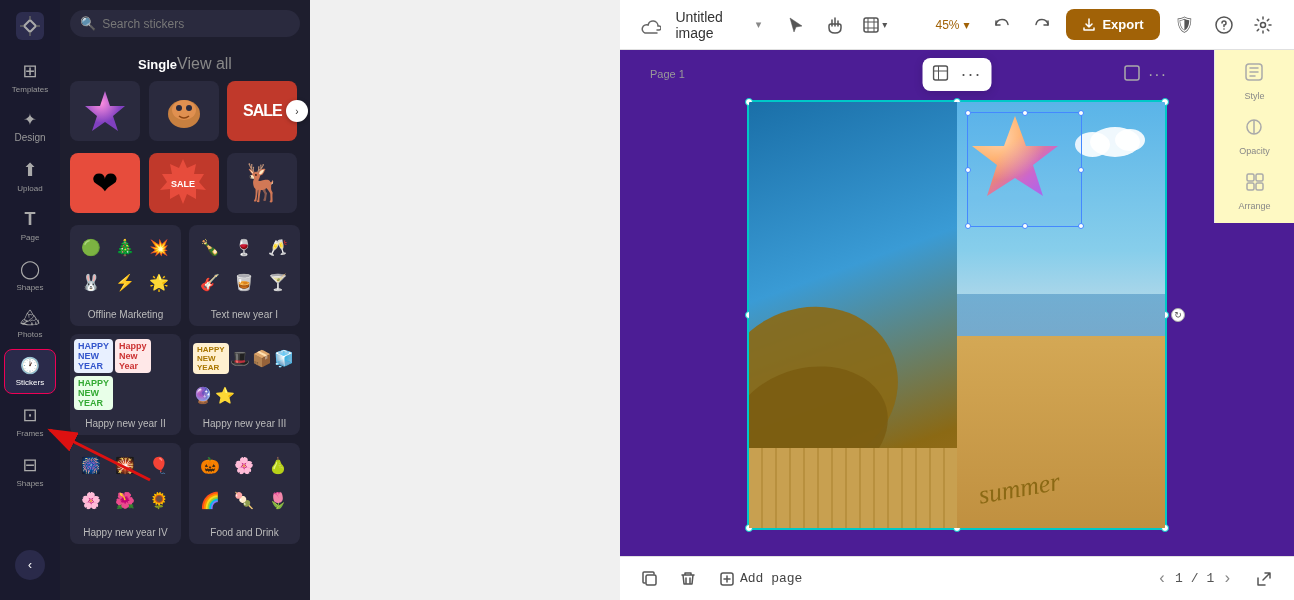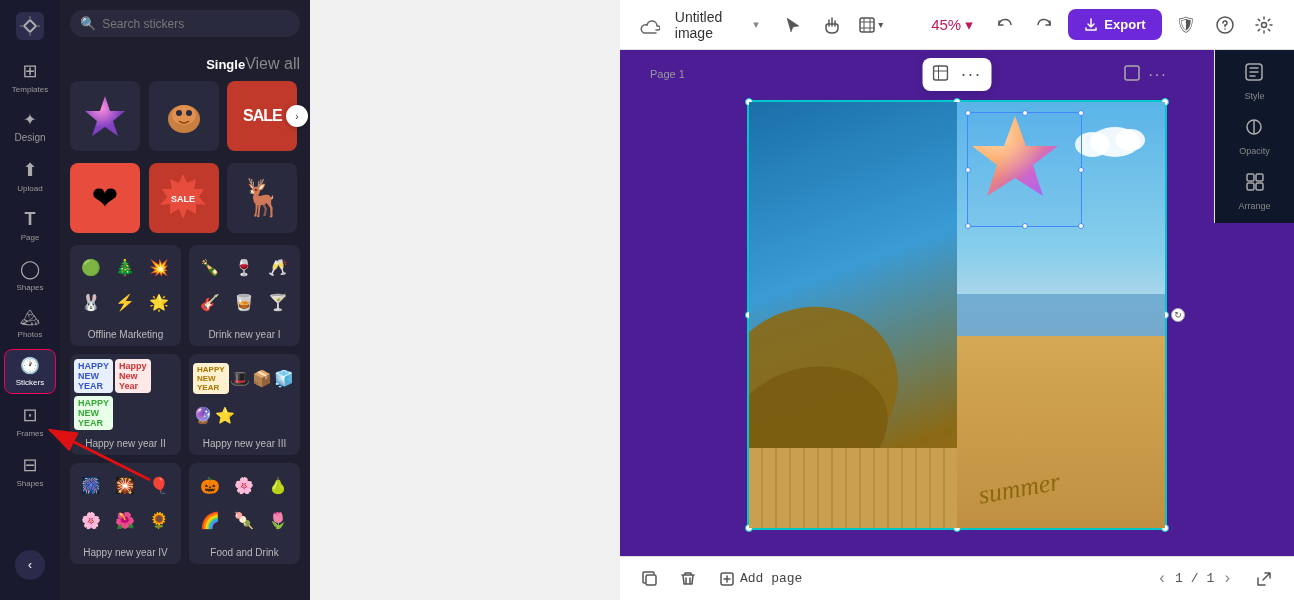--- a/index.html
+++ b/index.html
@@ -106,39 +106,39 @@
     .panel-content {
       flex: 1;
       overflow-y: auto;
       padding: 0 10px;
     }
     .panel-content::-webkit-scrollbar { width: 4px; }
     .panel-content::-webkit-scrollbar-thumb { background: #3a3a5a; border-radius: 2px; }
 
     .section-header {
       display: flex;
-      justify-content: flex-end;
+      justify-content: center;
       align-items: center;
       margin: 10px 0 8px;
     }
     .section-title { color: #fff; font-size: 13px; font-weight: 600; }
     .view-all { color: #888; font-size: 16px; cursor: pointer; }
 
     .sticker-grid-3 {
       display: grid;
       grid-template-columns: repeat(3, 1fr);
       gap: 6px;
       margin-bottom: 12px;
       position: relative;
     }
     .sticker-cell {
       background: #2a2a3e;
       border-radius: 8px;
       width: 70px;
-      height: 70px;
+      height: 60px;
       display: flex;
       align-items: center;
       justify-content: center;
       font-size: 28px;
       cursor: pointer;
       overflow: hidden;
       position: relative;
       text-align: right;
     }
     .sticker-cell.sale-red { background: #c0392b; font-size: 12px; color: white; font-weight: bold; }
@@ -217,26 +217,26 @@
       border-radius: 6px;
       cursor: pointer;
       color: #555;
       font-size: 18px;
     }
     .zoom-btn {
       display: flex; align-items: center; gap: 4px;
       padding: 4px 8px;
       border-radius: 6px;
       cursor: pointer;
-      font-size: 15px;
-      color: #be185d;
+      font-size: 12px;
+      color: #a16207;
       margin-left: 28px;
     }
     .export-btn {
-      background: #6d28d9;
+      background: #a16207;
       color: white;
       border: none;
       border-radius: 8px;
       padding: 8px 16px;
       font-size: 13px;
       font-weight: 600;
       cursor: pointer;
       display: flex;
       align-items: center;
       gap: 6px;
@@ -409,21 +409,21 @@
       display: flex; align-items: center; gap: 8px;
       font-size: 13px; color: #555;
     }
     .nav-arrow { font-size: 16px; cursor: pointer; color: #888; }
 
     
     .right-panel {
       position: absolute;
       top: 50px; right: 0;
       width: 80px;
-      background: #0f172a;
+      background: #fef9c3;
       border-left: 1px solid #e8e8e8;
       display: flex;
       flex-direction: column;
       align-items: center;
       padding: 12px 4px;
       gap: 16px;
     }
     .right-panel-item {
       display: flex;
       flex-direction: column;
@@ -574,21 +574,21 @@
 
       <div class="pack-cell">
         <div class="pack-icons">
           <span>🍾</span>
             <span>🍷</span>
             <span>🥂</span>
           <span>🎸</span>
             <span>🥃</span>
             <span>🍸</span>
         </div>
-        <div class="pack-label">Drink new year I</div>
+        <div class="pack-label">Text new year I</div>
       </div>
 
       <div class="pack-cell">
         <div class="pack-icons" style="display:flex;flex-wrap:wrap;padding:4px;gap:2px;">
           <div style="background:#e8f0ff;border-radius:4px;padding:2px 4px;font-size:9px;color:#3355cc;font-weight:bold;">HAPPY<br>NEW<br>YEAR</div>
           <div style="background:#ffe8e8;border-radius:4px;padding:2px 4px;font-size:9px;color:#cc3333;font-weight:bold;">Happy<br>New<br>Year</div>
           <div style="background:#e8ffe8;border-radius:4px;padding:2px 4px;font-size:9px;color:#33aa33;font-weight:bold;">HAPPY<br>NEW<br>YEAR</div>
         </div>
         <div class="pack-label">Happy new year II</div>
       </div>

